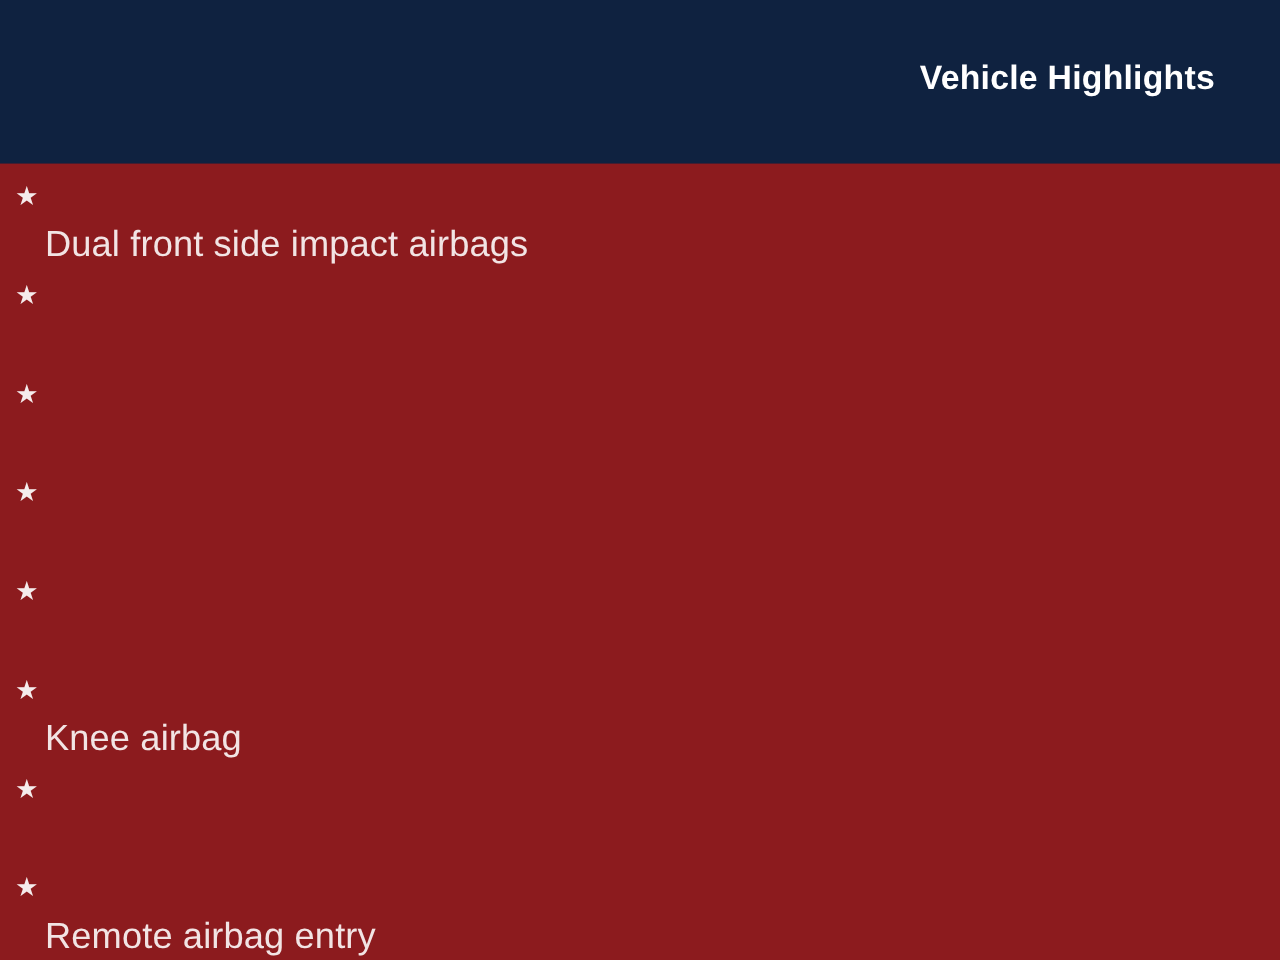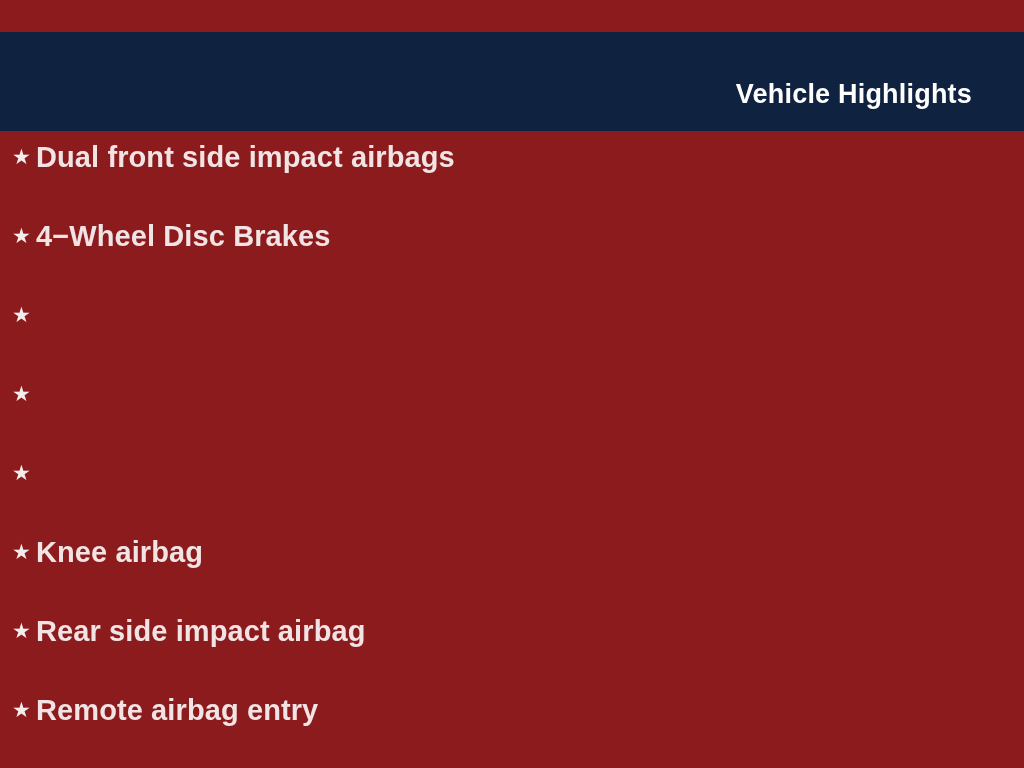--- a/index.html
+++ b/index.html
@@ -21,21 +21,20 @@
     overflow: hidden;
   }
   #header-bar {
     position: absolute;
     left: 0;
     top: 0;
     width: 1024px;
     height: 131px;
     background: #0f2240;
     box-sizing: border-box;
-    margin-top: 32px;
   }
   #header-title {
     position: absolute;
     right: 52px;
     top: 45px;
     margin: 0;
     color: #ffffff;
     font-family: "Liberation Sans", sans-serif;
     font-size: 27px;
     font-weight: bold;
@@ -78,24 +77,25 @@
     font-size: 21px;
     line-height: 52px;
     text-align: left;
     user-select: none;
   }
   .item-label {
     display: inline-block;
     color: #f2e4e4;
     font-family: "Liberation Sans", sans-serif;
     font-size: 29px;
-    font-weight: bold;
+    font-weight: normal;
     line-height: 52px;
     letter-spacing: 0.1px;
     white-space: nowrap;
+    margin-top: 39px;
   }
 </style>
 </head>
 <body>
 
 <div id="slide">
 
   <div id="header-bar">
     <h1 id="header-title">Vehicle Highlights</h1>
   </div>
@@ -103,21 +103,20 @@
   <div id="body-area">
     <ul id="highlights-list">
 
       <li class="highlight-item">
         <span class="bullet-star">★</span>
         <span class="item-label">Dual front side impact airbags</span>
       </li>
 
       <li class="highlight-item">
         <span class="bullet-star">★</span>
-        <span class="item-label">4−Wheel Disc Brakes</span>
       </li>
 
       <li class="highlight-item">
         <span class="bullet-star">★</span>
       </li>
 
       <li class="highlight-item">
         <span class="bullet-star">★</span>
       </li>
 
@@ -125,21 +124,20 @@
         <span class="bullet-star">★</span>
       </li>
 
       <li class="highlight-item">
         <span class="bullet-star">★</span>
         <span class="item-label">Knee airbag</span>
       </li>
 
       <li class="highlight-item">
         <span class="bullet-star">★</span>
-        <span class="item-label">Rear side impact airbag</span>
       </li>
 
       <li class="highlight-item">
         <span class="bullet-star">★</span>
         <span class="item-label">Remote airbag entry</span>
       </li>
 
     </ul>
   </div>
 

